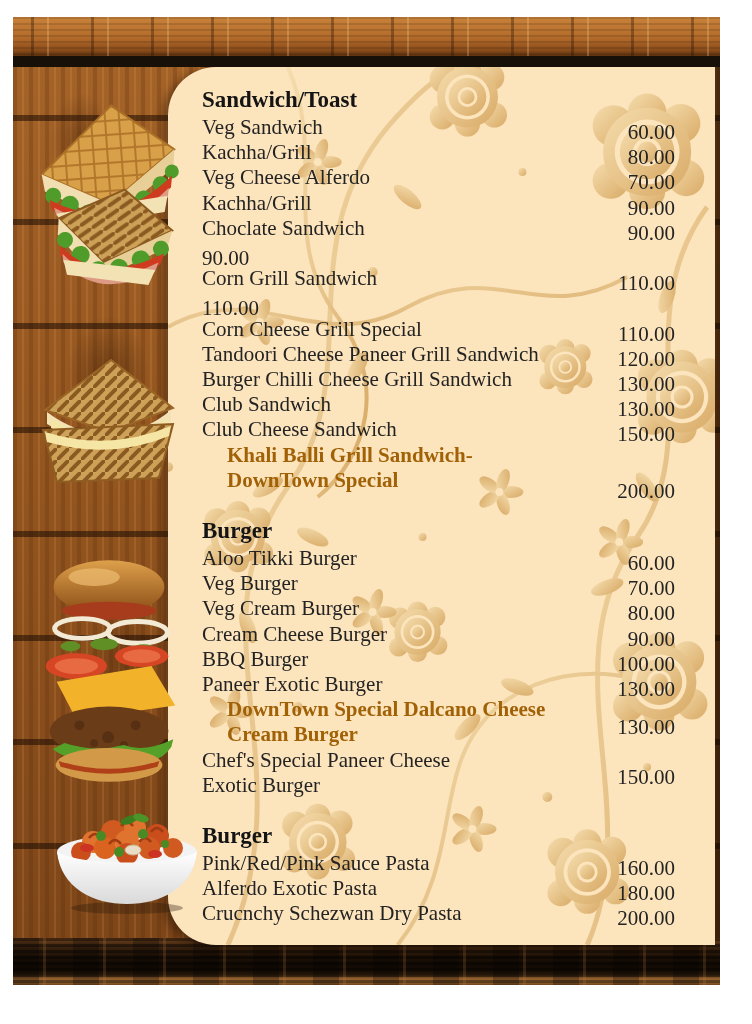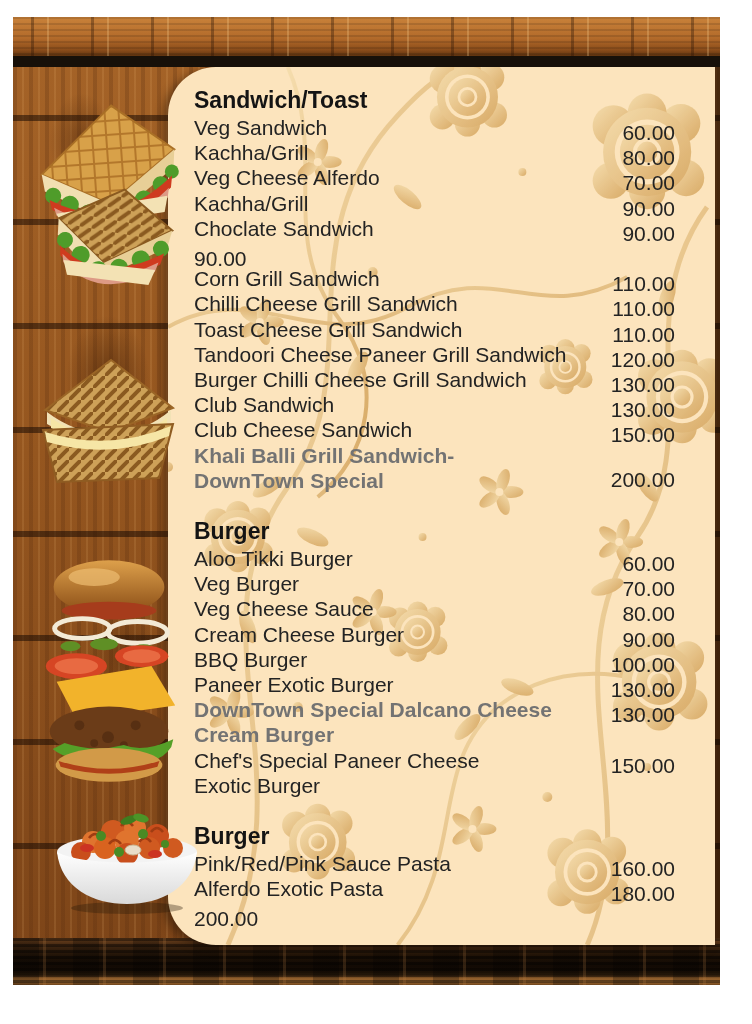--- a/index.html
+++ b/index.html
@@ -27,28 +27,28 @@
     background:
       repeating-linear-gradient(90deg, rgba(0,0,0,.25) 0 26px, rgba(0,0,0,0) 26px 30px,
         rgba(190,130,70,.2) 30px 33px, rgba(0,0,0,0) 33px 60px),
       repeating-linear-gradient(180deg, rgba(0,0,0,.4) 0 3px, rgba(0,0,0,0) 3px 6px),
       linear-gradient(180deg, #6f421d 0%, #3c2410 18%, #1d1106 40%, #120a04 60%,
         #1c1106 75%, #8f5d2b 86%, #a06a31 93%, #6f451d 100%);}
   .panel{position:absolute;left:155px;top:50px;right:5px;bottom:40px;background:#fce4bd;
     border-radius:48px 0 0 48px;overflow:hidden;z-index:3;
     box-shadow:-5px 3px 9px rgba(30,15,4,.45);}
   .floral{position:absolute;left:0;top:0;width:100%;height:100%;opacity:.85;}
-  .menu-content{position:relative;padding:20px 40px 0 26px;color:#232323;}
+  .menu-content{position:relative;padding:20px 40px 0 34px;color:#232323;font-family:Liberation Serif, serif;}
   .sec-title{font-size:23px;font-weight:bold;line-height:26px;margin:0 0 2px 0;color:#141414;}
   .section{margin-top:25px;}
   .section:first-child{margin-top:0;}
-  .row{display:flex;justify-content:space-between;align-items:flex-start;}
+  .row{display:flex;justify-content:space-between;align-items:center;}
   .iname{font-size:21px;line-height:25.2px;white-space:nowrap;}
   .iprice{font-size:21px;line-height:25.2px;white-space:nowrap;transform:translateY(5px);}
-  .row.bold .iname{font-weight:bold;color:#737373;}
+  .row.bold .iname{font-weight:bold;color:#a16207;margin-left:25px;}
   .row.price-drop .iprice{transform:translateY(24px);}
   .photo{position:absolute;z-index:5;}
   .ph-club{left:10px;top:75px;width:168px;height:215px;}
   .ph-grill{left:20px;top:335px;width:152px;height:138px;}
   .ph-burger{left:12px;top:538px;width:168px;height:228px;}
   .ph-pasta{left:30px;top:791px;width:168px;height:108px;}
 </style>
 </head>
 <body>
 
@@ -153,25 +153,24 @@
               <div class="iprice">90.00</div>
             </div>
             <div class="row">
               <div class="iprice">90.00</div>
             </div>
             <div class="row">
               <div class="iname">Corn Grill Sandwich</div>
               <div class="iprice">110.00</div>
             </div>
             <div class="row">
-              <div class="iname">Chilli Cheese Grill Sandwich</div>
               <div class="iprice">110.00</div>
             </div>
             <div class="row">
-              <div class="iname">Toast Cheese Grill Sandwich</div>
+              <div class="iname">Corn Cheese Grill Special</div>
               <div class="iprice">110.00</div>
             </div>
             <div class="row">
               <div class="iname">Tandoori Cheese Paneer Grill Sandwich</div>
               <div class="iprice">120.00</div>
             </div>
             <div class="row">
               <div class="iname">Burger Chilli Cheese Grill Sandwich</div>
               <div class="iprice">130.00</div>
             </div>
@@ -192,21 +191,21 @@
             <div class="sec-title">Burger</div>
             <div class="row">
               <div class="iname">Aloo Tikki Burger</div>
               <div class="iprice">60.00</div>
             </div>
             <div class="row">
               <div class="iname">Veg Burger</div>
               <div class="iprice">70.00</div>
             </div>
             <div class="row">
-              <div class="iname">Veg Cheese Sauce</div>
+              <div class="iname">Veg Cream Burger</div>
               <div class="iprice">80.00</div>
             </div>
             <div class="row">
               <div class="iname">Cream Cheese Burger</div>
               <div class="iprice">90.00</div>
             </div>
             <div class="row">
               <div class="iname">BBQ Burger</div>
               <div class="iprice">100.00</div>
             </div>
@@ -227,20 +226,21 @@
             <div class="sec-title">Burger</div>
             <div class="row">
               <div class="iname">Pink/Red/Pink Sauce Pasta</div>
               <div class="iprice">160.00</div>
             </div>
             <div class="row">
               <div class="iname">Alferdo Exotic Pasta</div>
               <div class="iprice">180.00</div>
             </div>
             <div class="row">
+              <div class="iname">Crucnchy Schezwan Dry Pasta</div>
               <div class="iprice">200.00</div>
             </div>
           </div>
         </div>
     </div>
 
     <svg class="photo ph-club" viewBox="0 0 168 215" aria-hidden="true">
       <defs>
         <pattern id="waffle" patternUnits="userSpaceOnUse" width="14" height="14">
           <rect width="14" height="14" fill="#d8a149"></rect>

